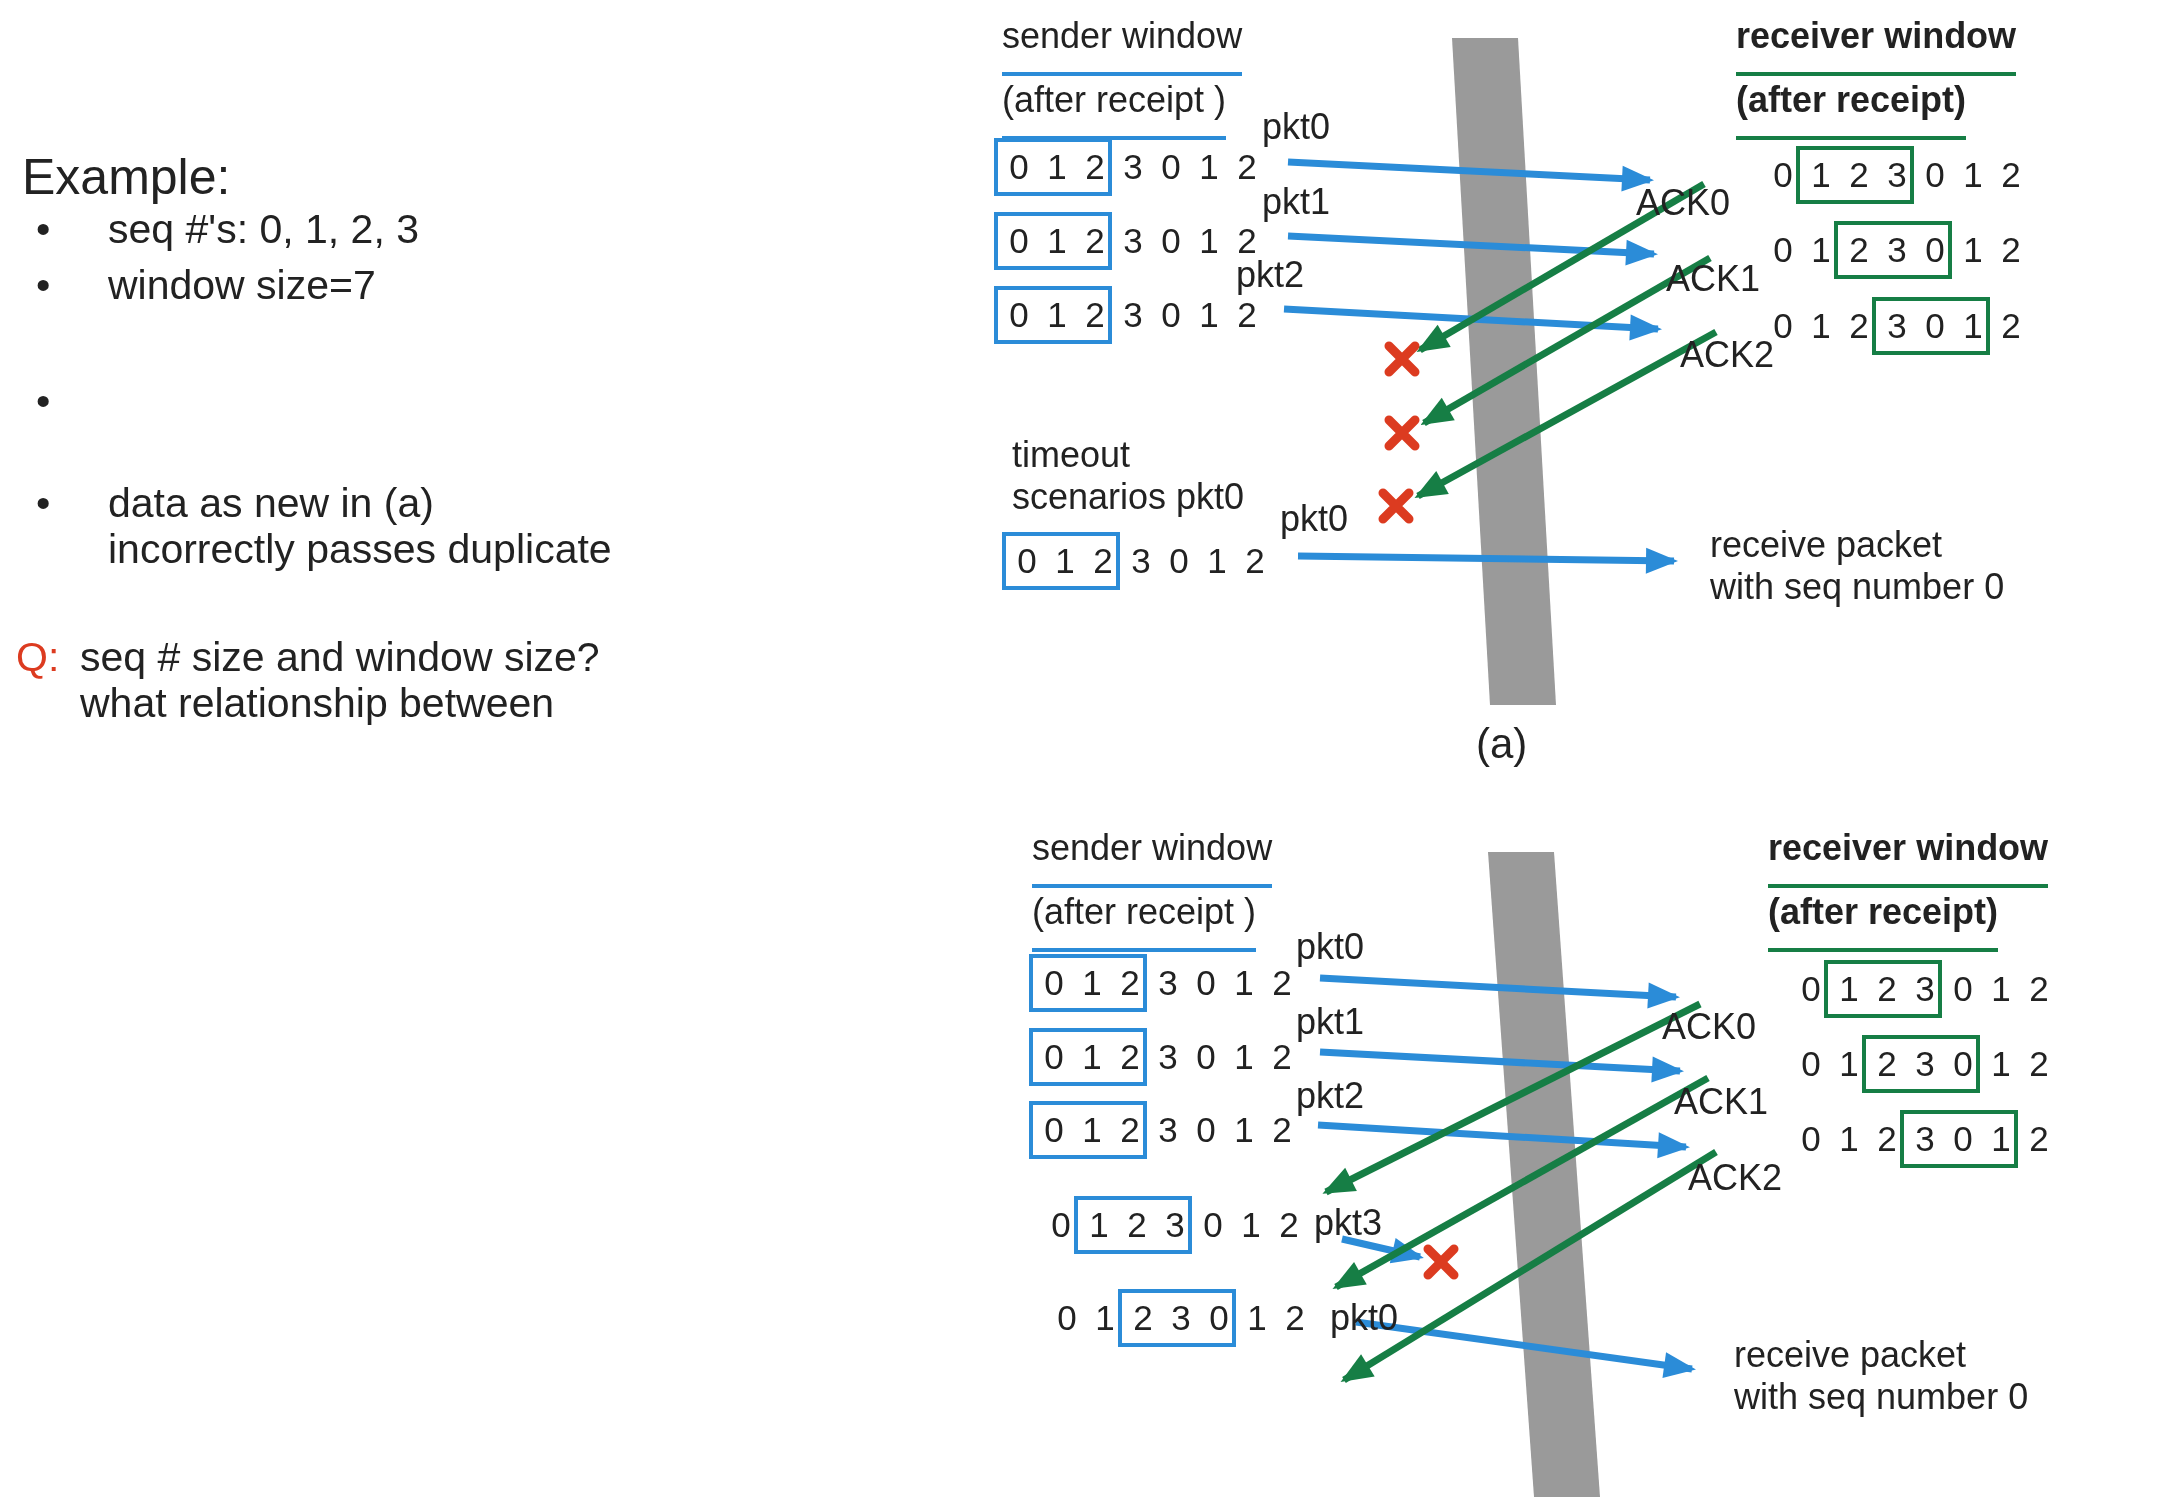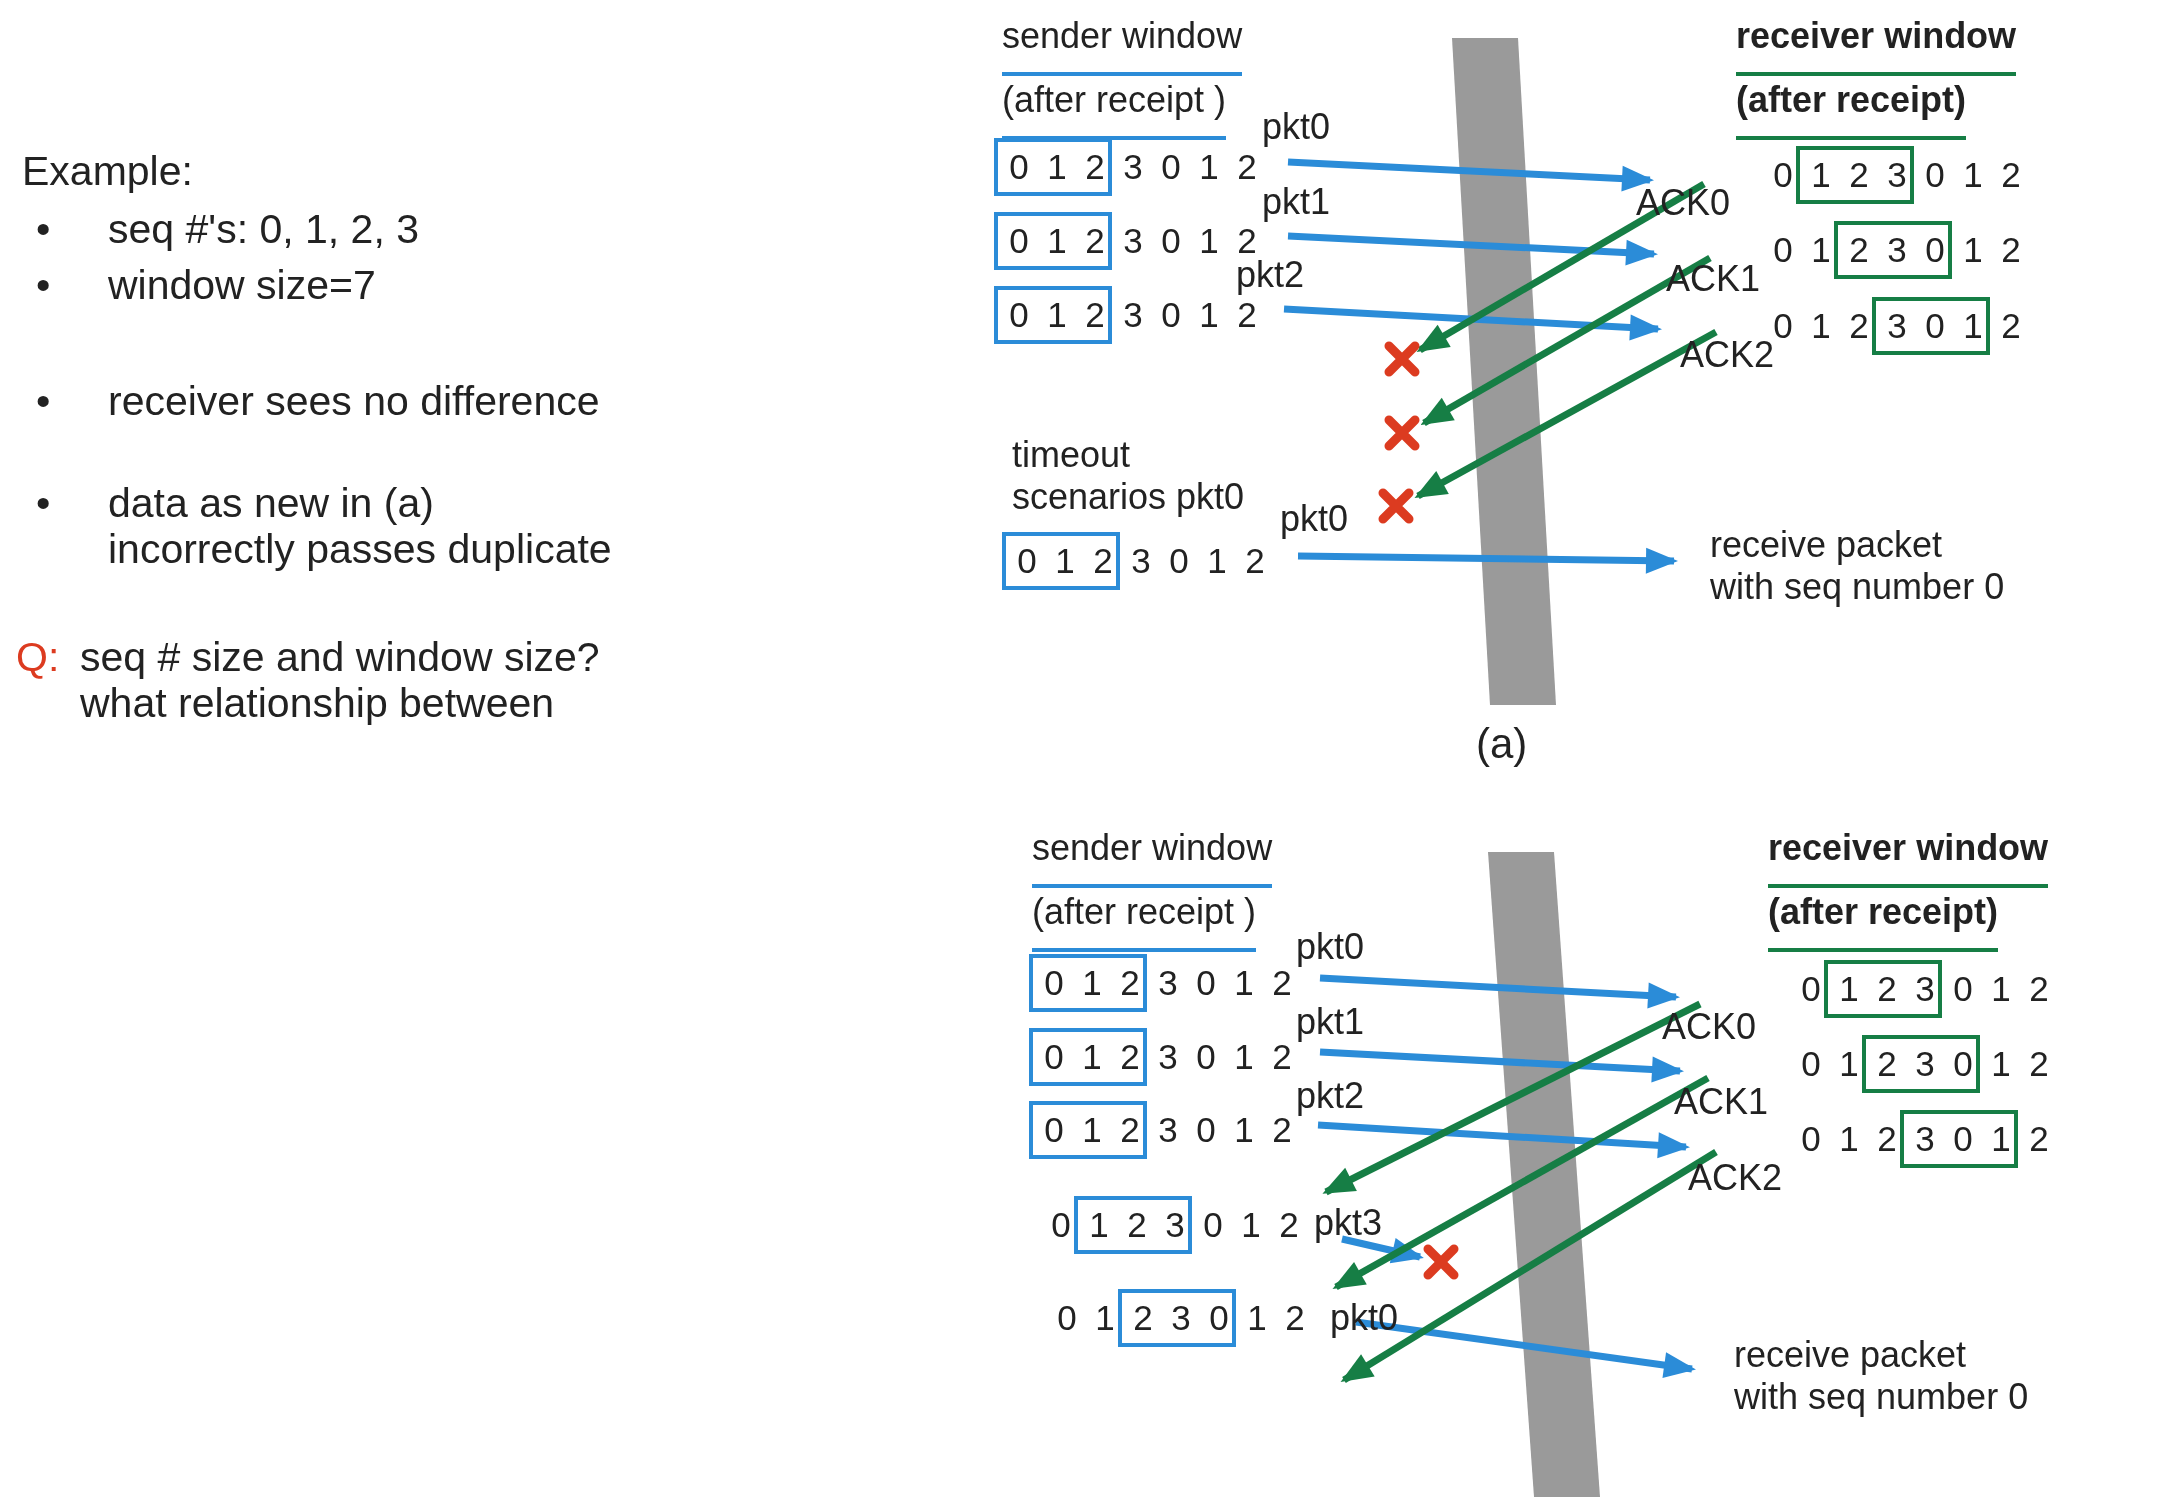--- a/index.html
+++ b/index.html
@@ -5,21 +5,21 @@
   * { margin:0; padding:0; box-sizing:border-box; }
   html,body { background:#ffffff; }
   body {
     width:2184px; height:1497px; position:relative; overflow:hidden;
     font-family:"Liberation Sans", sans-serif; color:#222222;
   }
   .abs { position:absolute; }
   .nowrap { white-space:nowrap; }
 
   
-  .heading { font-size:41px; }
+  .heading { font-size:50px; }
   .btext { font-size:41px; line-height:46px; }
   .bullet { position:absolute; font-size:41px; line-height:46px; }
   .bullet::before {
     content:"\2022";
     position:absolute; left:-72px; top:0;
     font-size:41px;
   }
   .qprefix { font-size:41px; color:var(--loss-red,#dc3b20); }
 
   
@@ -103,21 +103,20 @@
 
 <div class="bullet" style="left:108px; top:206px">
   <div class="nowrap">seq #'s: 0, 1, 2, 3</div>
 </div>
 
 <div class="bullet" style="left:108px; top:262px">
   <div class="nowrap">window size=7</div>
 </div>
 
 <div class="bullet" style="left:108px; top:378px">
-  <div class="nowrap">receiver sees no difference</div>
 </div>
 
 <div class="bullet" style="left:108px; top:480px">
   <div class="nowrap">data as new in (a)</div>
   <div class="nowrap">incorrectly passes duplicate</div>
 </div>
 
 <div class="abs qprefix" style="left:16px; top:634px">Q:</div>
 <div class="abs btext" style="left:80px; top:634px">
   <div class="nowrap">seq # size and window size?</div>

